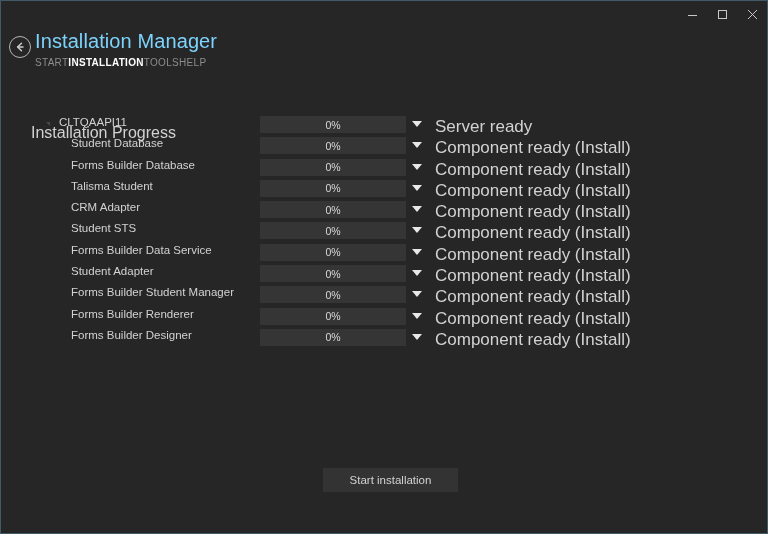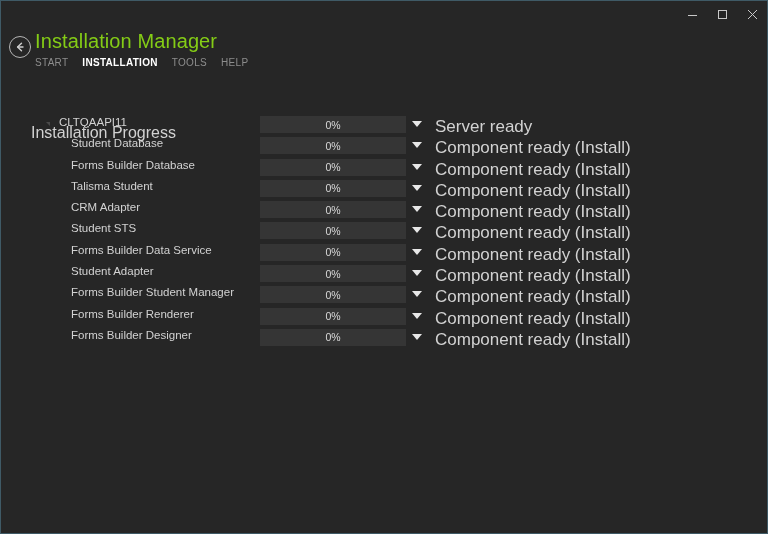--- a/index.html
+++ b/index.html
@@ -74,34 +74,34 @@
     justify-content: center;
     box-sizing: border-box;
   }
   .back-btn svg { display: block; }
 
   .app-title {
     position: absolute;
     left: 34px;
     top: 3px;
     font-size: 20px;
-    color: #84cc16;
+    color: #7dd3fc;
     font-weight: 400;
     letter-spacing: 0.1px;
     white-space: nowrap;
     text-align: center;
   }
 
   .navtabs {
     position: absolute;
     left: 34px;
     top: 30px;
     display: flex;
     align-items: flex-start;
-    gap: 14px;
+    gap: 0;
   }
   .navtab {
     font-size: 10px;
     letter-spacing: 0.3px;
     color: #8d8d8d;
     white-space: nowrap;
   }
   .navtab.active {
     color: #ffffff;
     font-weight: bold;
@@ -352,14 +352,15 @@
         <div class="row-label">Forms Builder Designer</div>
         <div class="progress">
           <div class="progress-fill" style="width: 0%;"></div>
           <div class="progress-text">0%</div>
         </div>
         <div class="caret"></div>
         <div class="row-status">Component ready (Install)</div>
       </div>
     </div>
 
+  <button class="start-btn">Start installation</button>
 
 </div>
 
 </body></html>

